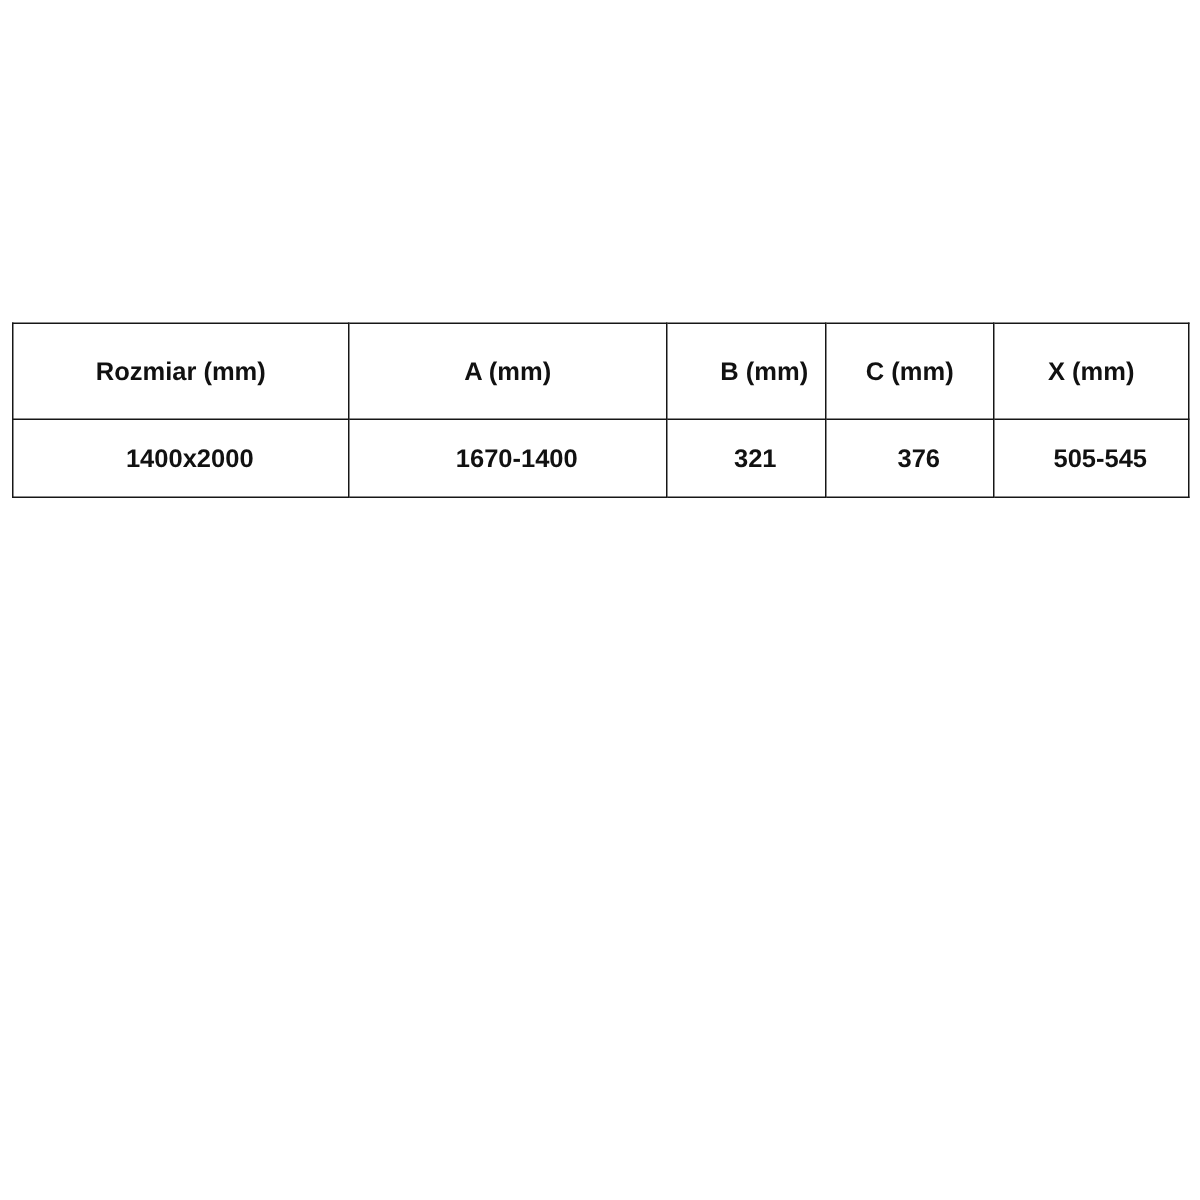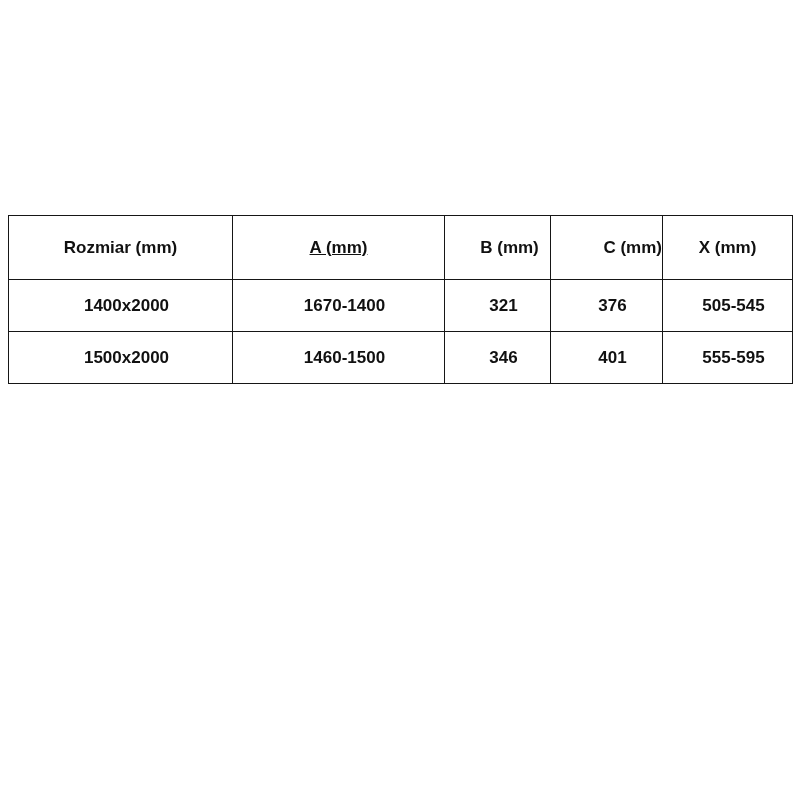--- a/index.html
+++ b/index.html
@@ -49,23 +49,23 @@
     padding-left: 12px;
   }
   
   col.c0 { width: 224px; }
   col.c1 { width: 212px; }
   col.c2 { width: 106px; }
   col.c3 { width: 112px; }
   col.c4 { width: 130px; }
 
   thead th.h0 { font-size: 17px; }
-  thead th.h1 { font-size: 17px; text-decoration: underline; }
+  thead th.h1 { font-size: 17px; }
   thead th.h2 { font-size: 16px; padding-left: 24px; }
-  thead th.h3 { font-size: 16px; text-align: right; }
+  thead th.h3 { font-size: 16px; }
   thead th.h4 { font-size: 16px; }
 
   tbody td.d0 { font-size: 17px; }
   tbody td.d1 { font-size: 17px; }
   tbody td.d2 { font-size: 17px; }
   tbody td.d3 { font-size: 17px; }
   tbody td.d4 { font-size: 17px; }
 </style>
 </head>
 <body>
@@ -90,23 +90,16 @@
         </tr>
       </thead>
       <tbody>
         <tr>
           <td class="d0">1400x2000</td>
           <td class="d1">1670-1400</td>
           <td class="d2">321</td>
           <td class="d3">376</td>
           <td class="d4">505-545</td>
         </tr>
-        <tr>
-          <td class="d0">1500x2000</td>
-          <td class="d1">1460-1500</td>
-          <td class="d2">346</td>
-          <td class="d3">401</td>
-          <td class="d4">555-595</td>
-        </tr>
       </tbody>
     </table>
   </div>
 </div>
 
 </body></html>

